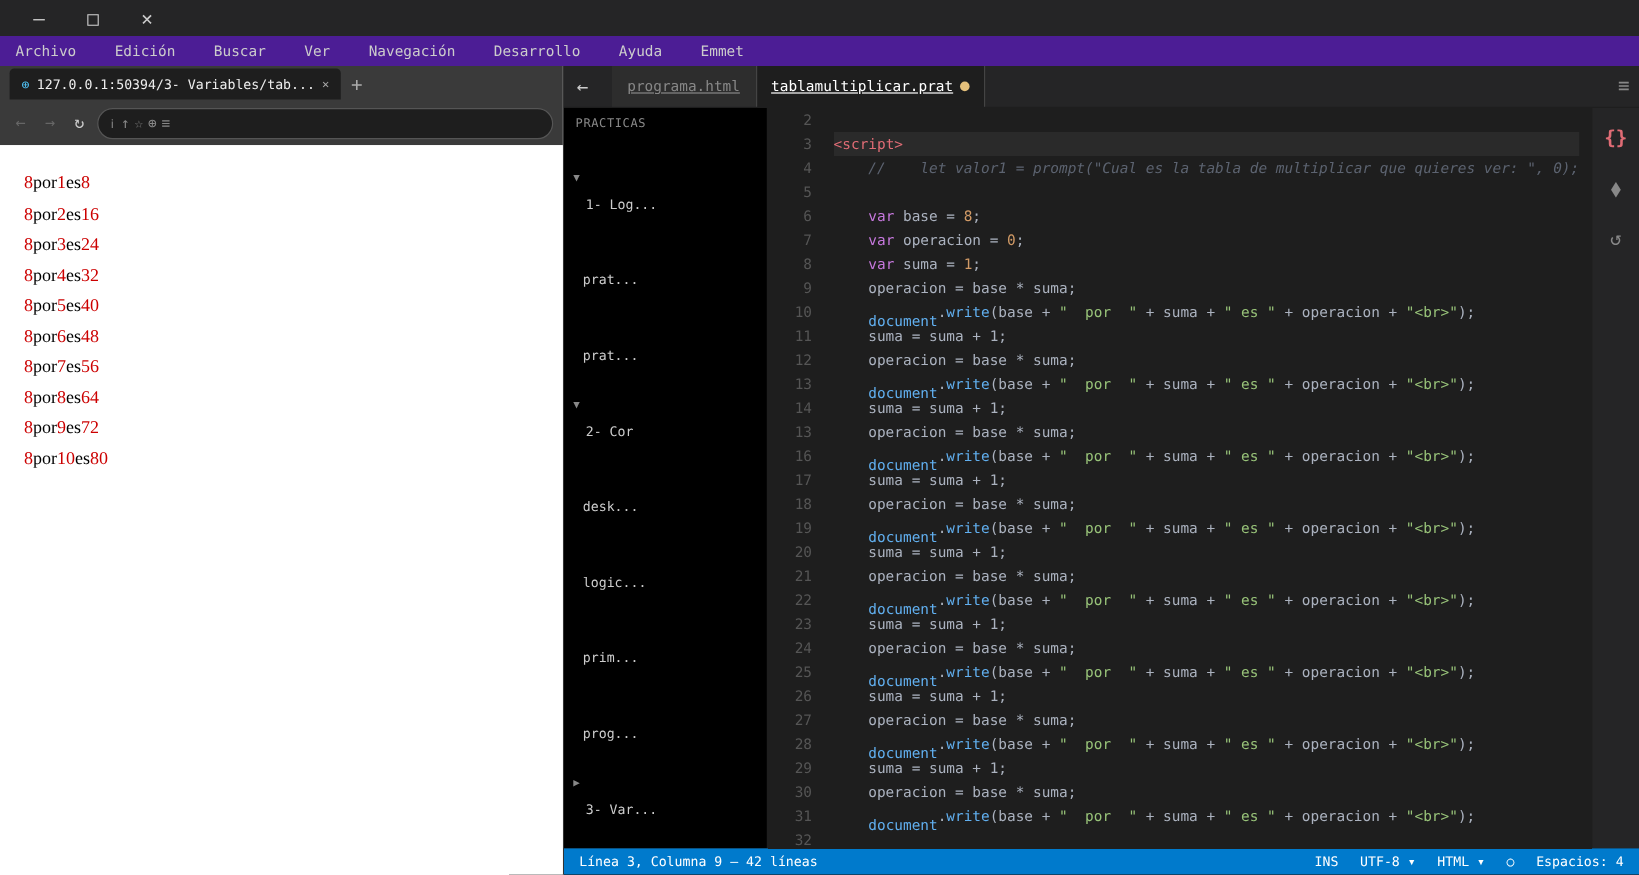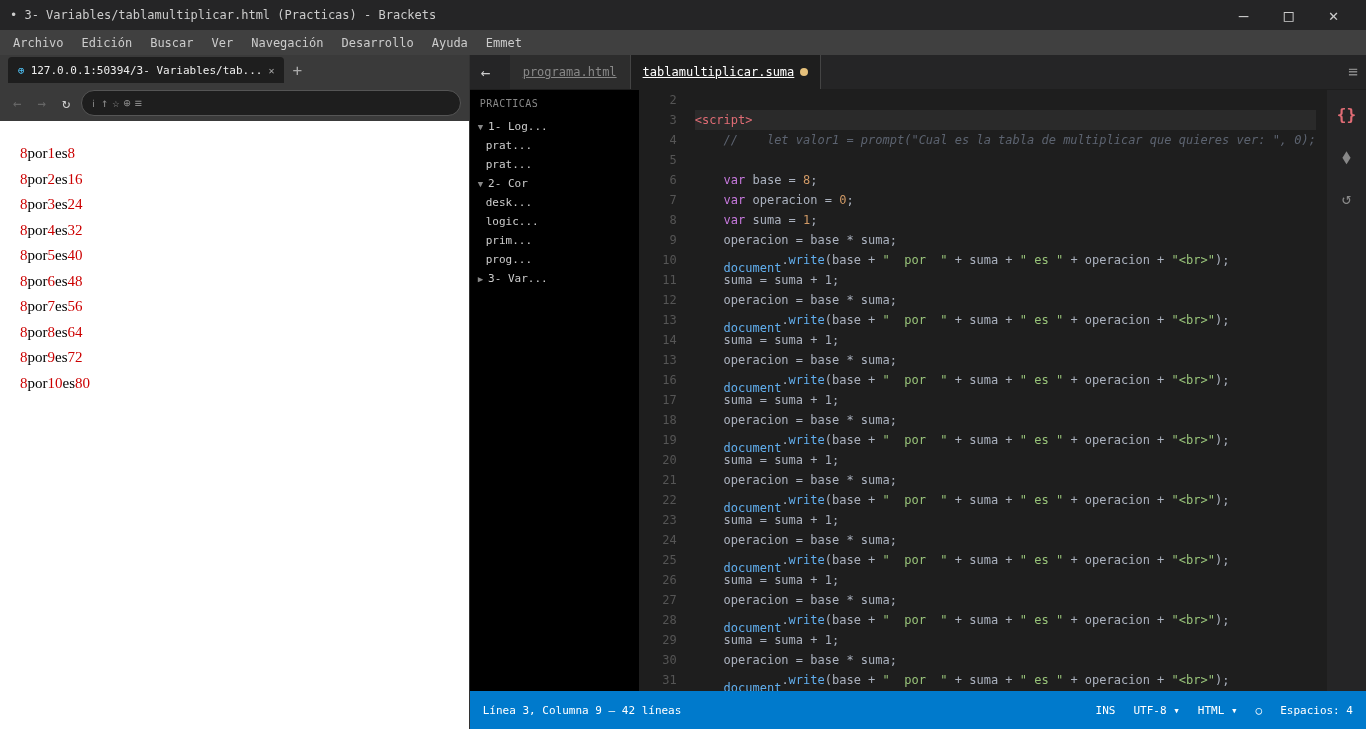--- a/index.html
+++ b/index.html
@@ -16,27 +16,27 @@
       padding: 0 10px;
       justify-content: space-between;
     }
     .title-bar-left { display: flex; align-items: center; gap: 8px; }
     .title-bar-controls { display: flex; gap: 0; }
     .title-bar-btn { width: 45px; height: 30px; display: flex; align-items: center; justify-content: center; font-size: 16px; cursor: pointer; color: #ccc; }
 
     
     .menu-bar {
       display: flex;
-      background: #404040;
+      background: #4c1d95;
       height: 25px;
       align-items: center;
       padding: 0 5px;
       font-size: 12px;
       color: #ccc;
-      gap: 2px;
+      gap: 16px;
     }
     .menu-item {
       padding: 2px 8px;
       cursor: pointer;
       border-radius: 2px;
     }
 
     
     .tab-bar {
       display: flex;
@@ -236,21 +236,21 @@
     .tree-folder {
       padding: 3px 8px;
       cursor: pointer;
       display: flex;
       align-items: center;
       gap: 5px;
       font-size: 11px;
       color: #ccc;
     }
     .tree-arrow { font-size: 9px; color: #888; }
-    .tree-label { overflow: hidden; text-overflow: ellipsis; white-space: nowrap; }
+    .tree-label { overflow: hidden; text-overflow: ellipsis; white-space: nowrap; margin-top: 44px; }
     .sub-item { }
 
     
     .code-editor {
       flex: 1;
       overflow: auto;
       background: #1e1e1e;
     }
     .code-content {
       display: flex;
@@ -316,21 +316,21 @@
       align-items: center;
       justify-content: center;
       color: #888;
       font-size: 18px;
       cursor: pointer;
       border-radius: 3px;
     }
 
     
     .status-bar {
-      height: 38px;
+      height: 22px;
       background: #007acc;
       display: flex;
       align-items: center;
       padding: 0 10px;
       font-size: 11px;
       color: white;
       justify-content: space-between;
     }
     .status-left { display: flex; gap: 15px; }
     .status-right { display: flex; gap: 12px; }
@@ -338,23 +338,20 @@
 
     
     ::-webkit-scrollbar { width: 8px; height: 8px; }
     ::-webkit-scrollbar-track { background: #1e1e1e; }
     ::-webkit-scrollbar-thumb { background: #424242; border-radius: 4px; }
   </style>
 </head>
 <body>
 
 <div class="title-bar">
-  <div class="title-bar-left">
-    <span>• 3- Variables/tablamultiplicar.html (Practicas) - Brackets</span>
-  </div>
   <div class="title-bar-controls">
     <div class="title-bar-btn">–</div>
     <div class="title-bar-btn">□</div>
     <div class="title-bar-btn close">✕</div>
   </div>
 </div>
 
 <div class="menu-bar">
   <div class="menu-item">Archivo</div>
   <div class="menu-item">Edición</div>
@@ -469,21 +466,21 @@
   </div>
 
   <div class="editor-panel">
 
     <div class="tab-bar">
       <span class="tab-back-btn">←</span>
       <div class="tab inactive">
         <span>programa.html</span>
       </div>
       <div class="tab active">
-        <span>tablamultiplicar.suma</span>
+        <span>tablamultiplicar.prat</span>
         <span class="tab-dot modified"></span>
       </div>
       <div class="tab-menu-btn">≡</div>
     </div>
 
     <div class="editor-body">
 
       <div class="file-sidebar">
         <div class="sidebar-header">Practicas</div>
         <div class="tree-folder">

